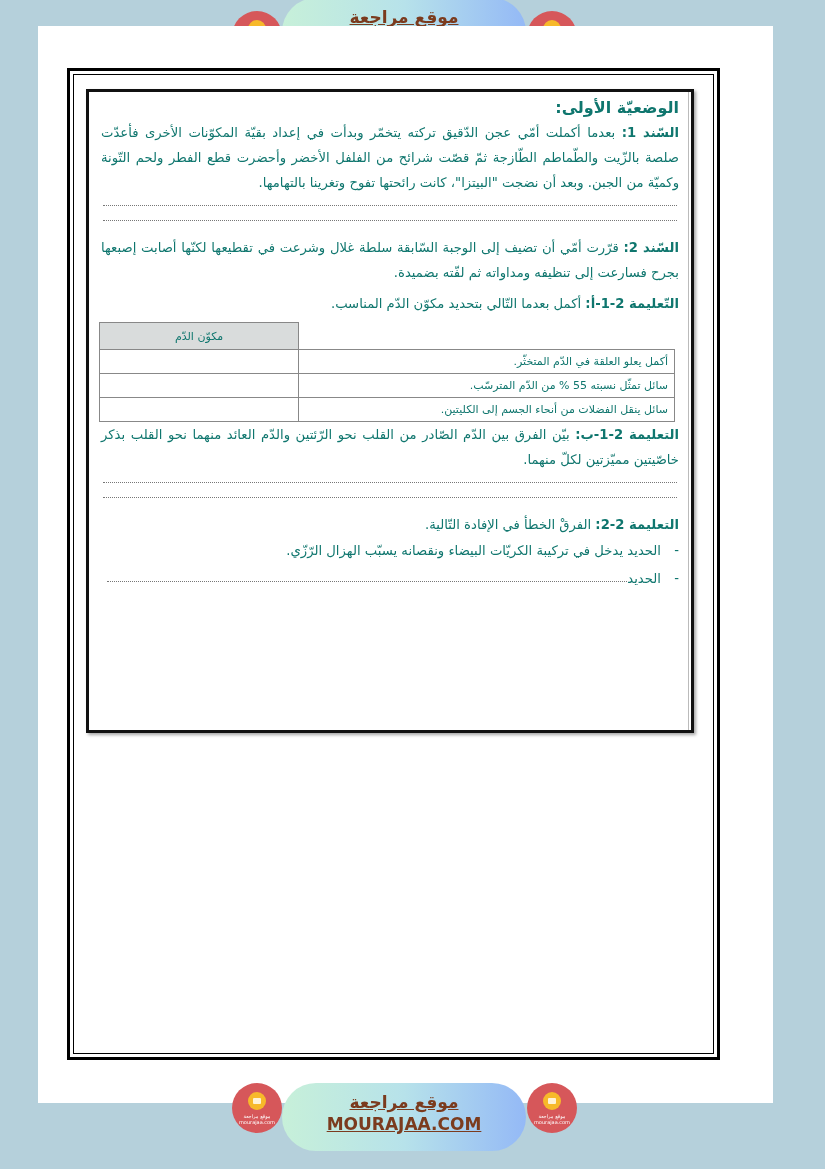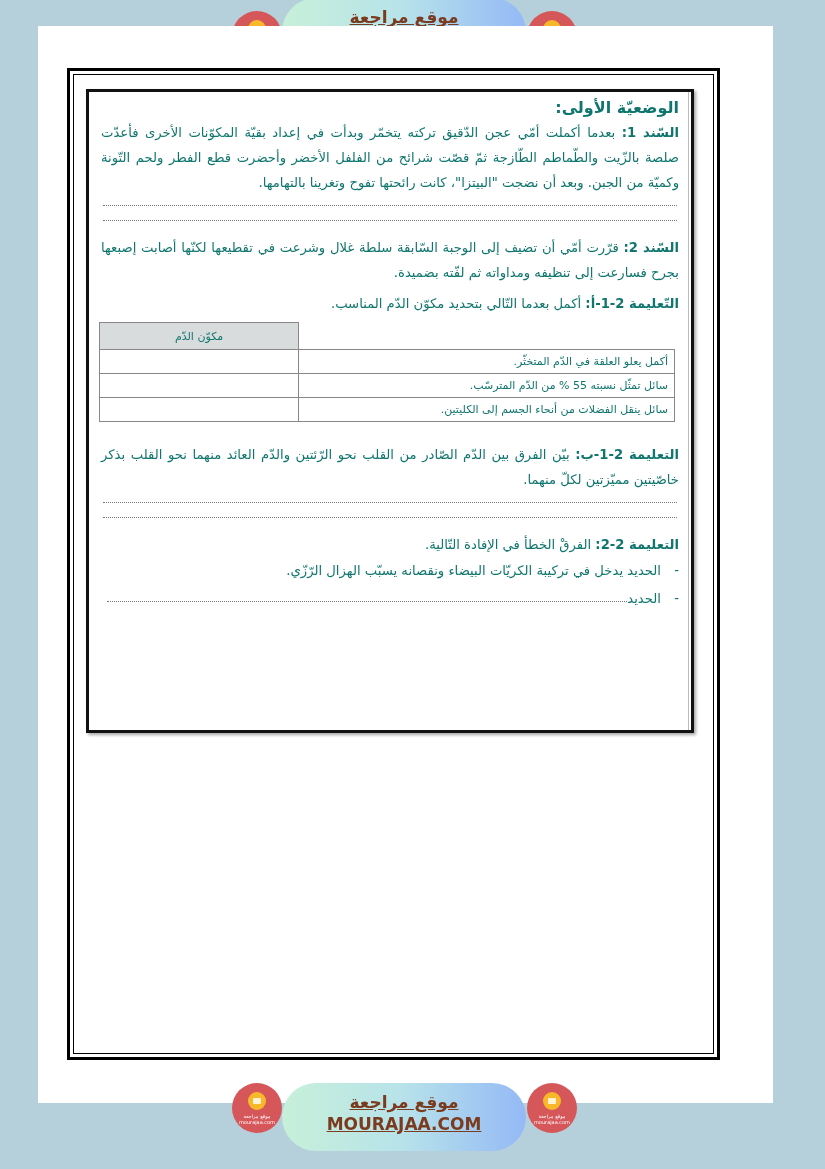--- a/index.html
+++ b/index.html
@@ -132,21 +132,21 @@
       <td>سائل تمثّل نسبته 55 % من الدّم المترسّب.</td>
       <td class="ans"></td>
     </tr>
     <tr>
       <td>سائل ينقل الفضلات من أنحاء الجسم إلى الكليتين.</td>
       <td class="ans"></td>
     </tr>
   </tbody>
     </table>
 
-  <p class="para" style="margin-top:20px;">
+  <p class="para" style="">
     <span class="lbl">التعليمة 2-1-ب:</span>
     <span>بيّن الفرق بين الدّم الصّادر من القلب نحو الرّئتين والدّم العائد منهما نحو القلب بذكر خاصّيتين مميّزتين لكلّ منهما.</span>
   </p>
   <div class="dots"></div>
   <div class="dots"></div>
 
   <p class="para" style="margin-top:6px;">
     <span class="lbl">التعليمة 2-2:</span>
     <span>الفرقْ الخطأ في الإفادة التّالية.</span>
   </p>

